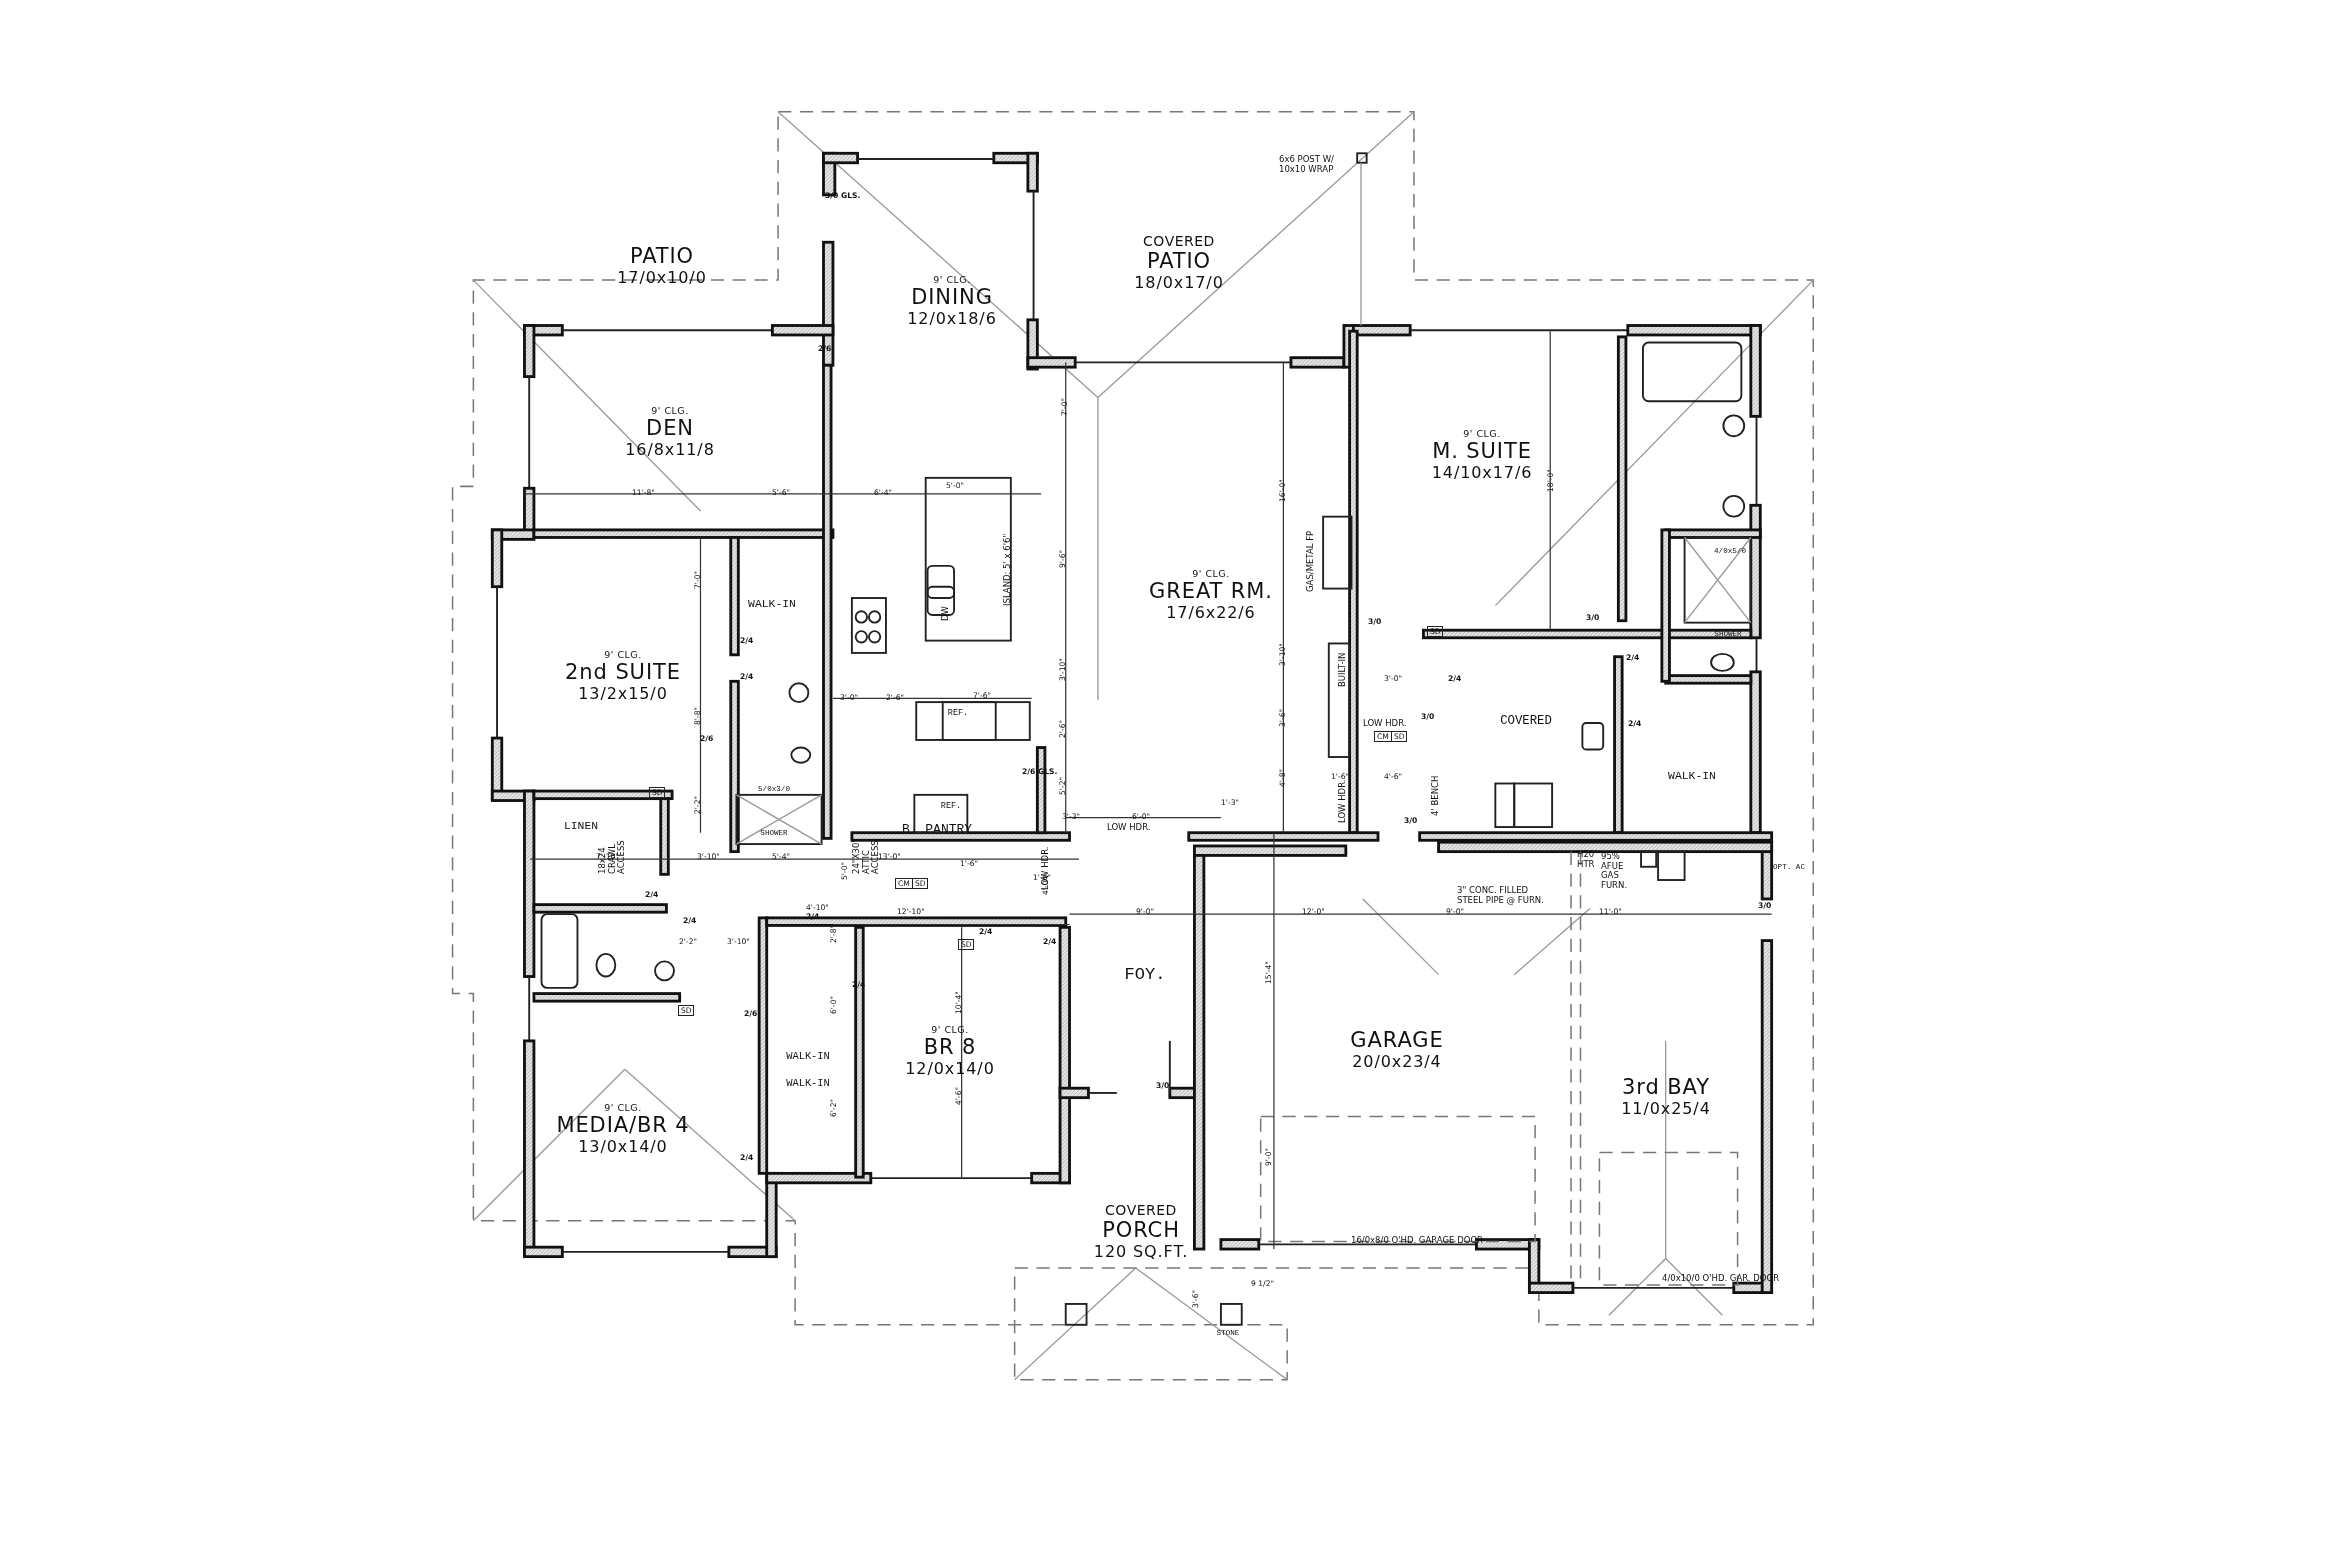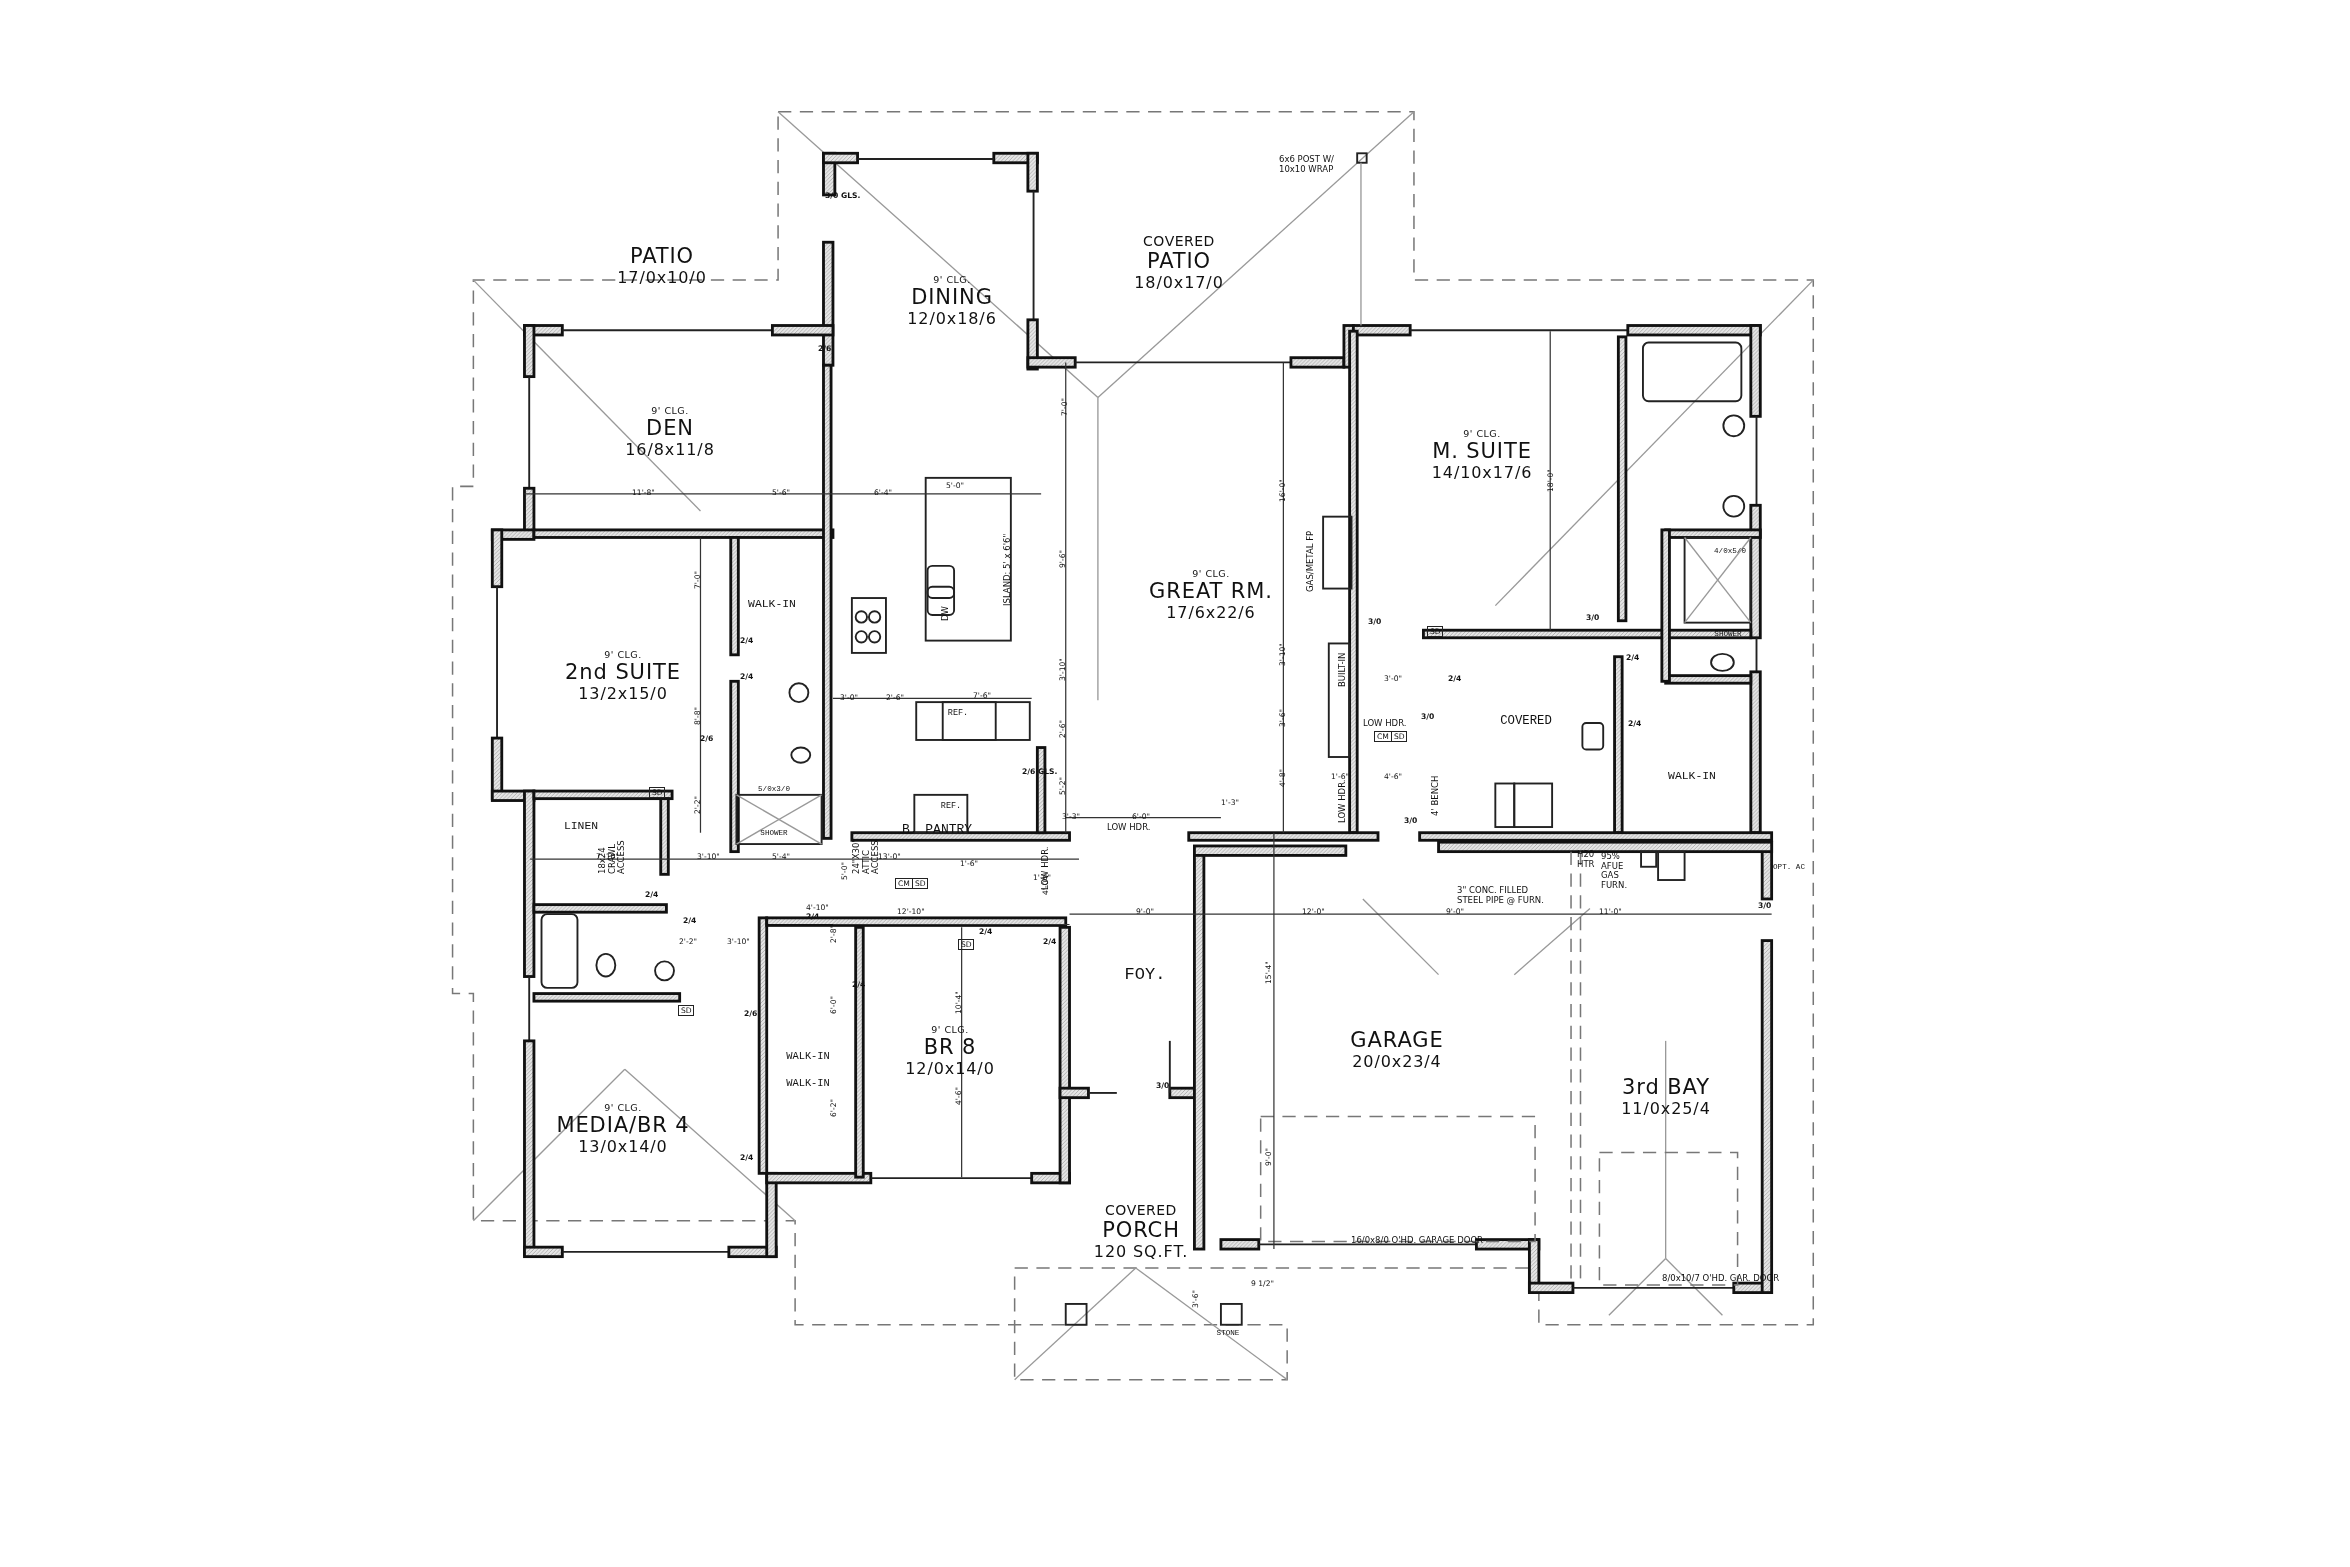--- a/index.html
+++ b/index.html
@@ -366,21 +366,21 @@
     <div class="note vert" style="white-space: pre; left: 1431px; top: 816px;">4' BENCH</div>
     <div class="note vert" style="white-space: pre; left: 852px; top: 874px;">24"X30"
 ATTIC
 ACCESS</div>
     <div class="note vert" style="white-space: pre; left: 598px; top: 874px;">18x24
 CRAWL
 ACCESS</div>
     <div class="note" style="white-space: pre; left: 1457px; top: 886px;">3" CONC. FILLED
 STEEL PIPE @ FURN.</div>
     <div class="note" style="white-space: pre; left: 1351px; top: 1236px;">16/0x8/0 O'HD. GARAGE DOOR</div>
-    <div class="note" style="white-space: pre; left: 1662px; top: 1274px;">8/0x10/7 O'HD. GAR. DOOR</div>
+    <div class="note" style="white-space: pre; left: 1662px; top: 1274px;">4/0x10/0 O'HD. GAR. DOOR</div>
     <div class="note" style="white-space: pre; left: 1601px; top: 852px;">95%
 AFUE
 GAS
 FURN.</div>
     <div class="note" style="white-space: pre; left: 1577px; top: 850px;">H20
 HTR</div>
     <div class="tiny boxed" style="left: 649px; top: 787px;">SD</div>
     <div class="tiny boxed" style="left: 958px; top: 939px;">SD</div>
     <div class="tiny boxed" style="left: 678px; top: 1005px;">SD</div>
     <div class="tiny boxed" style="left: 895px; top: 878px;">CM</div>

